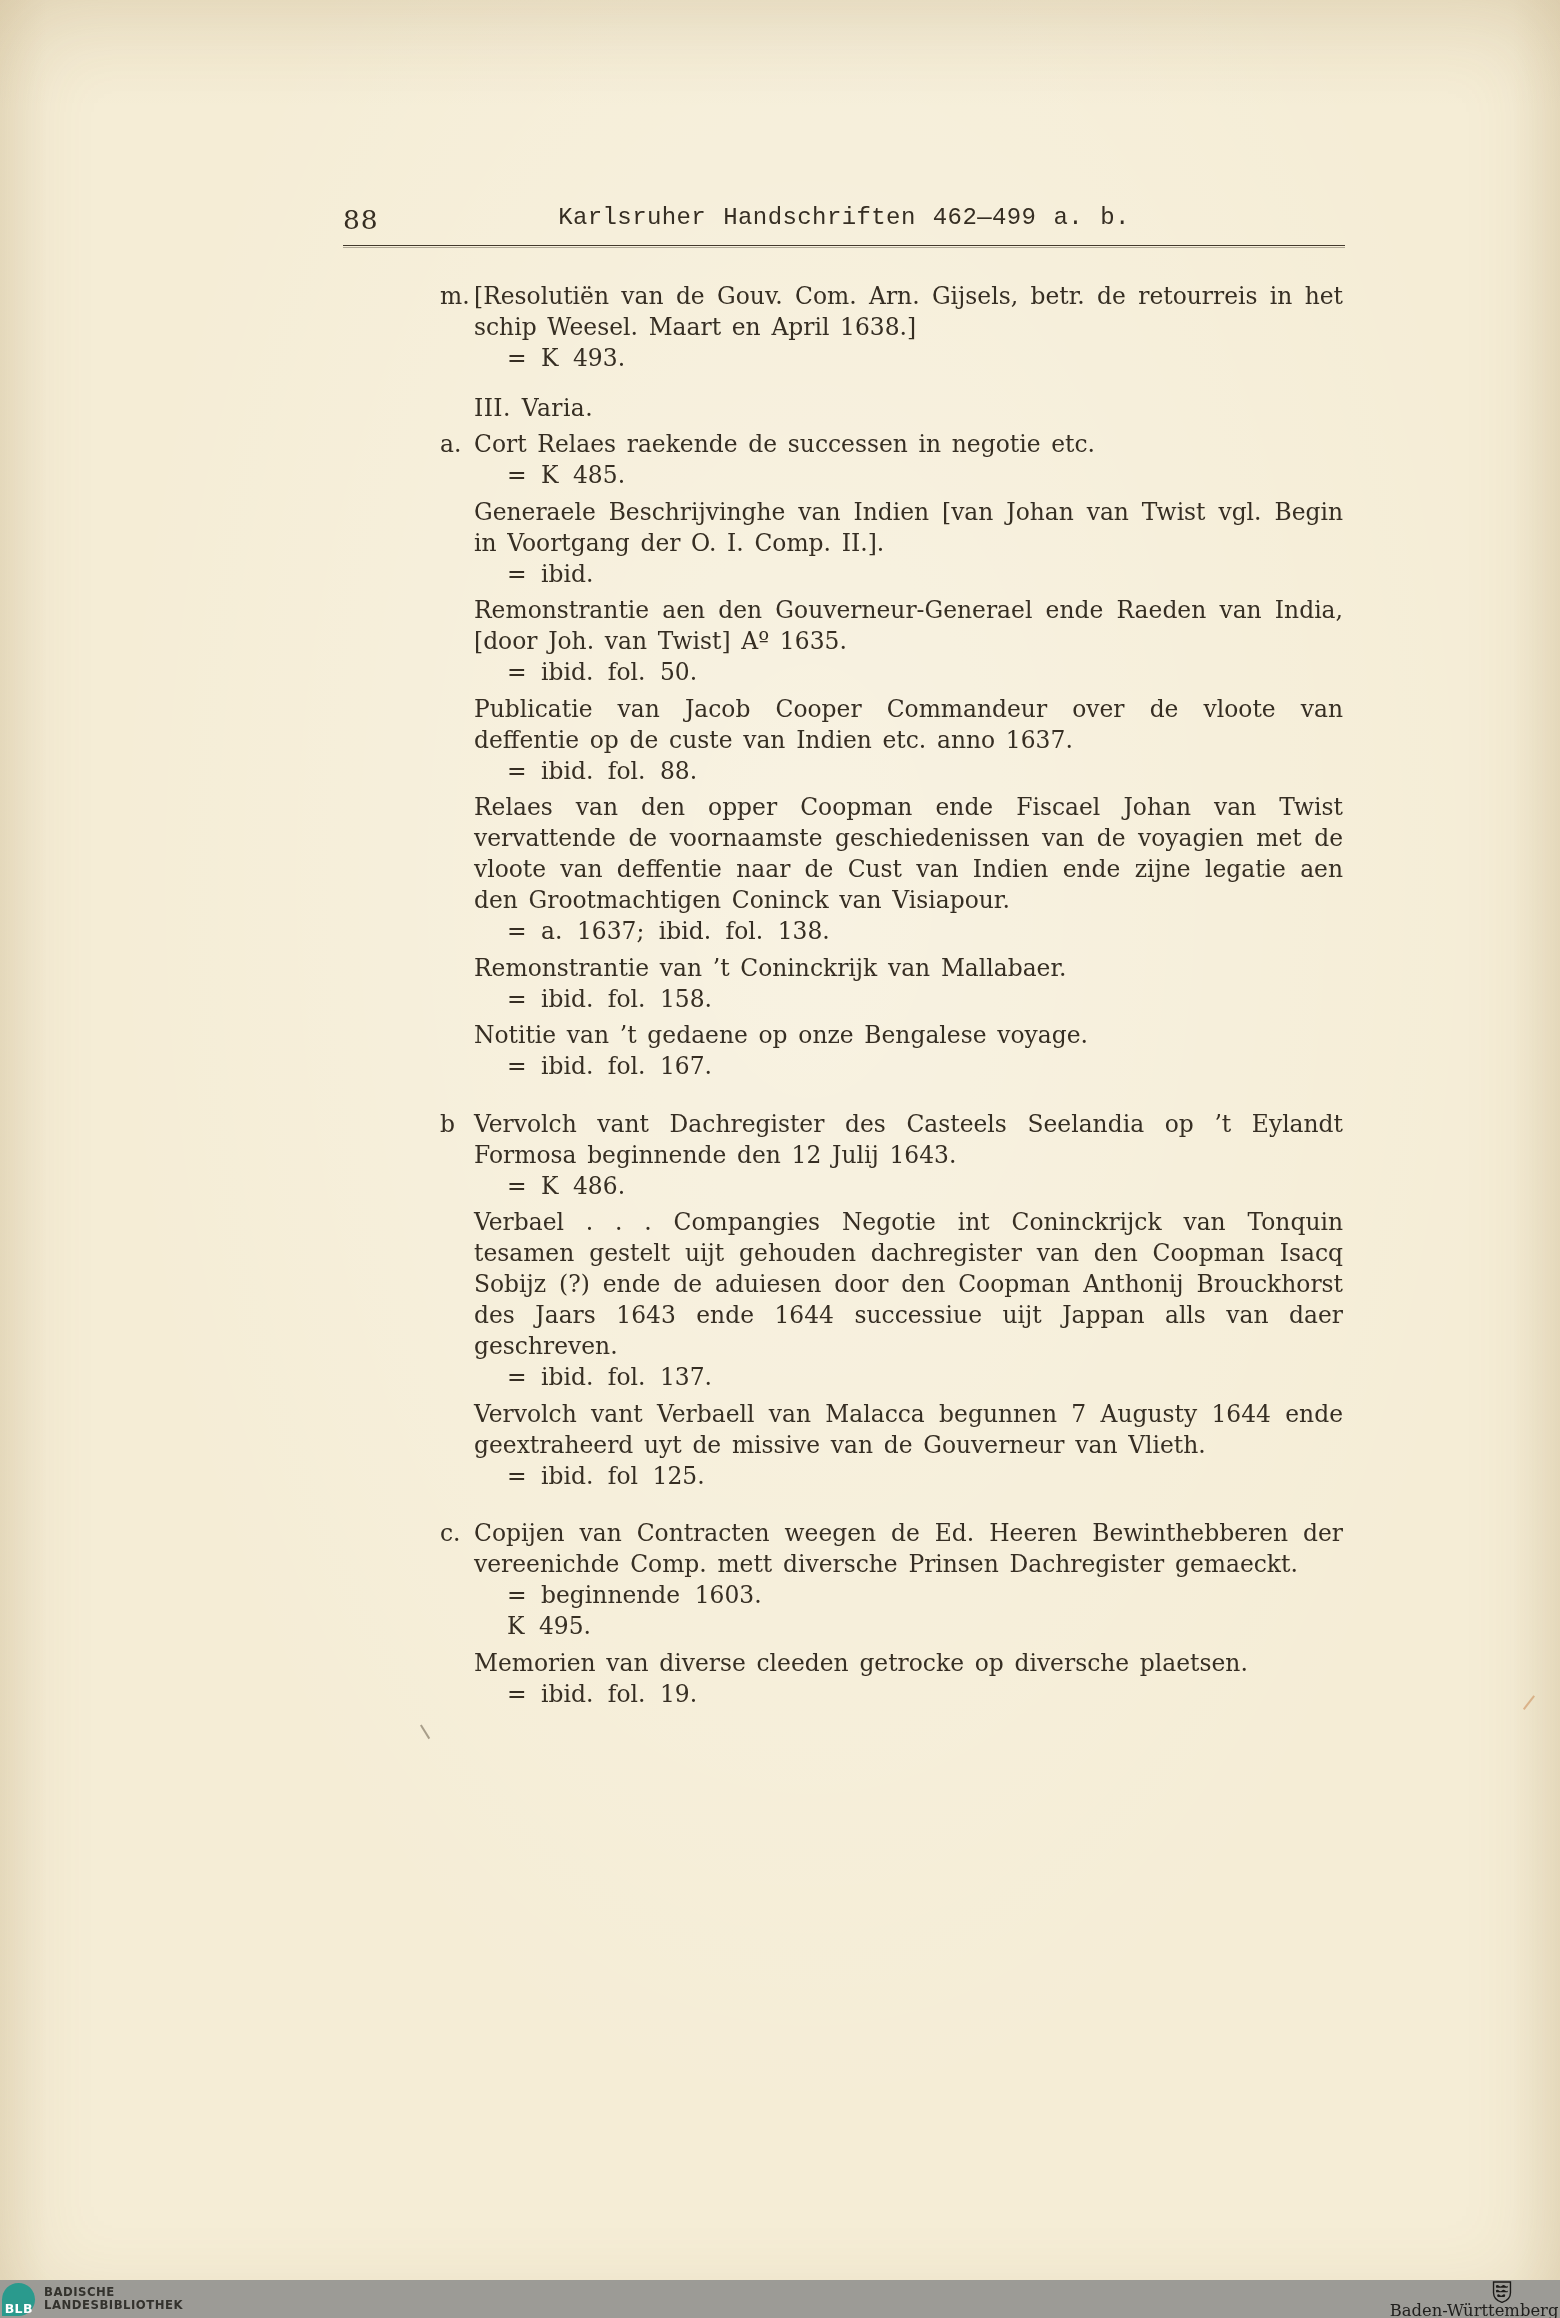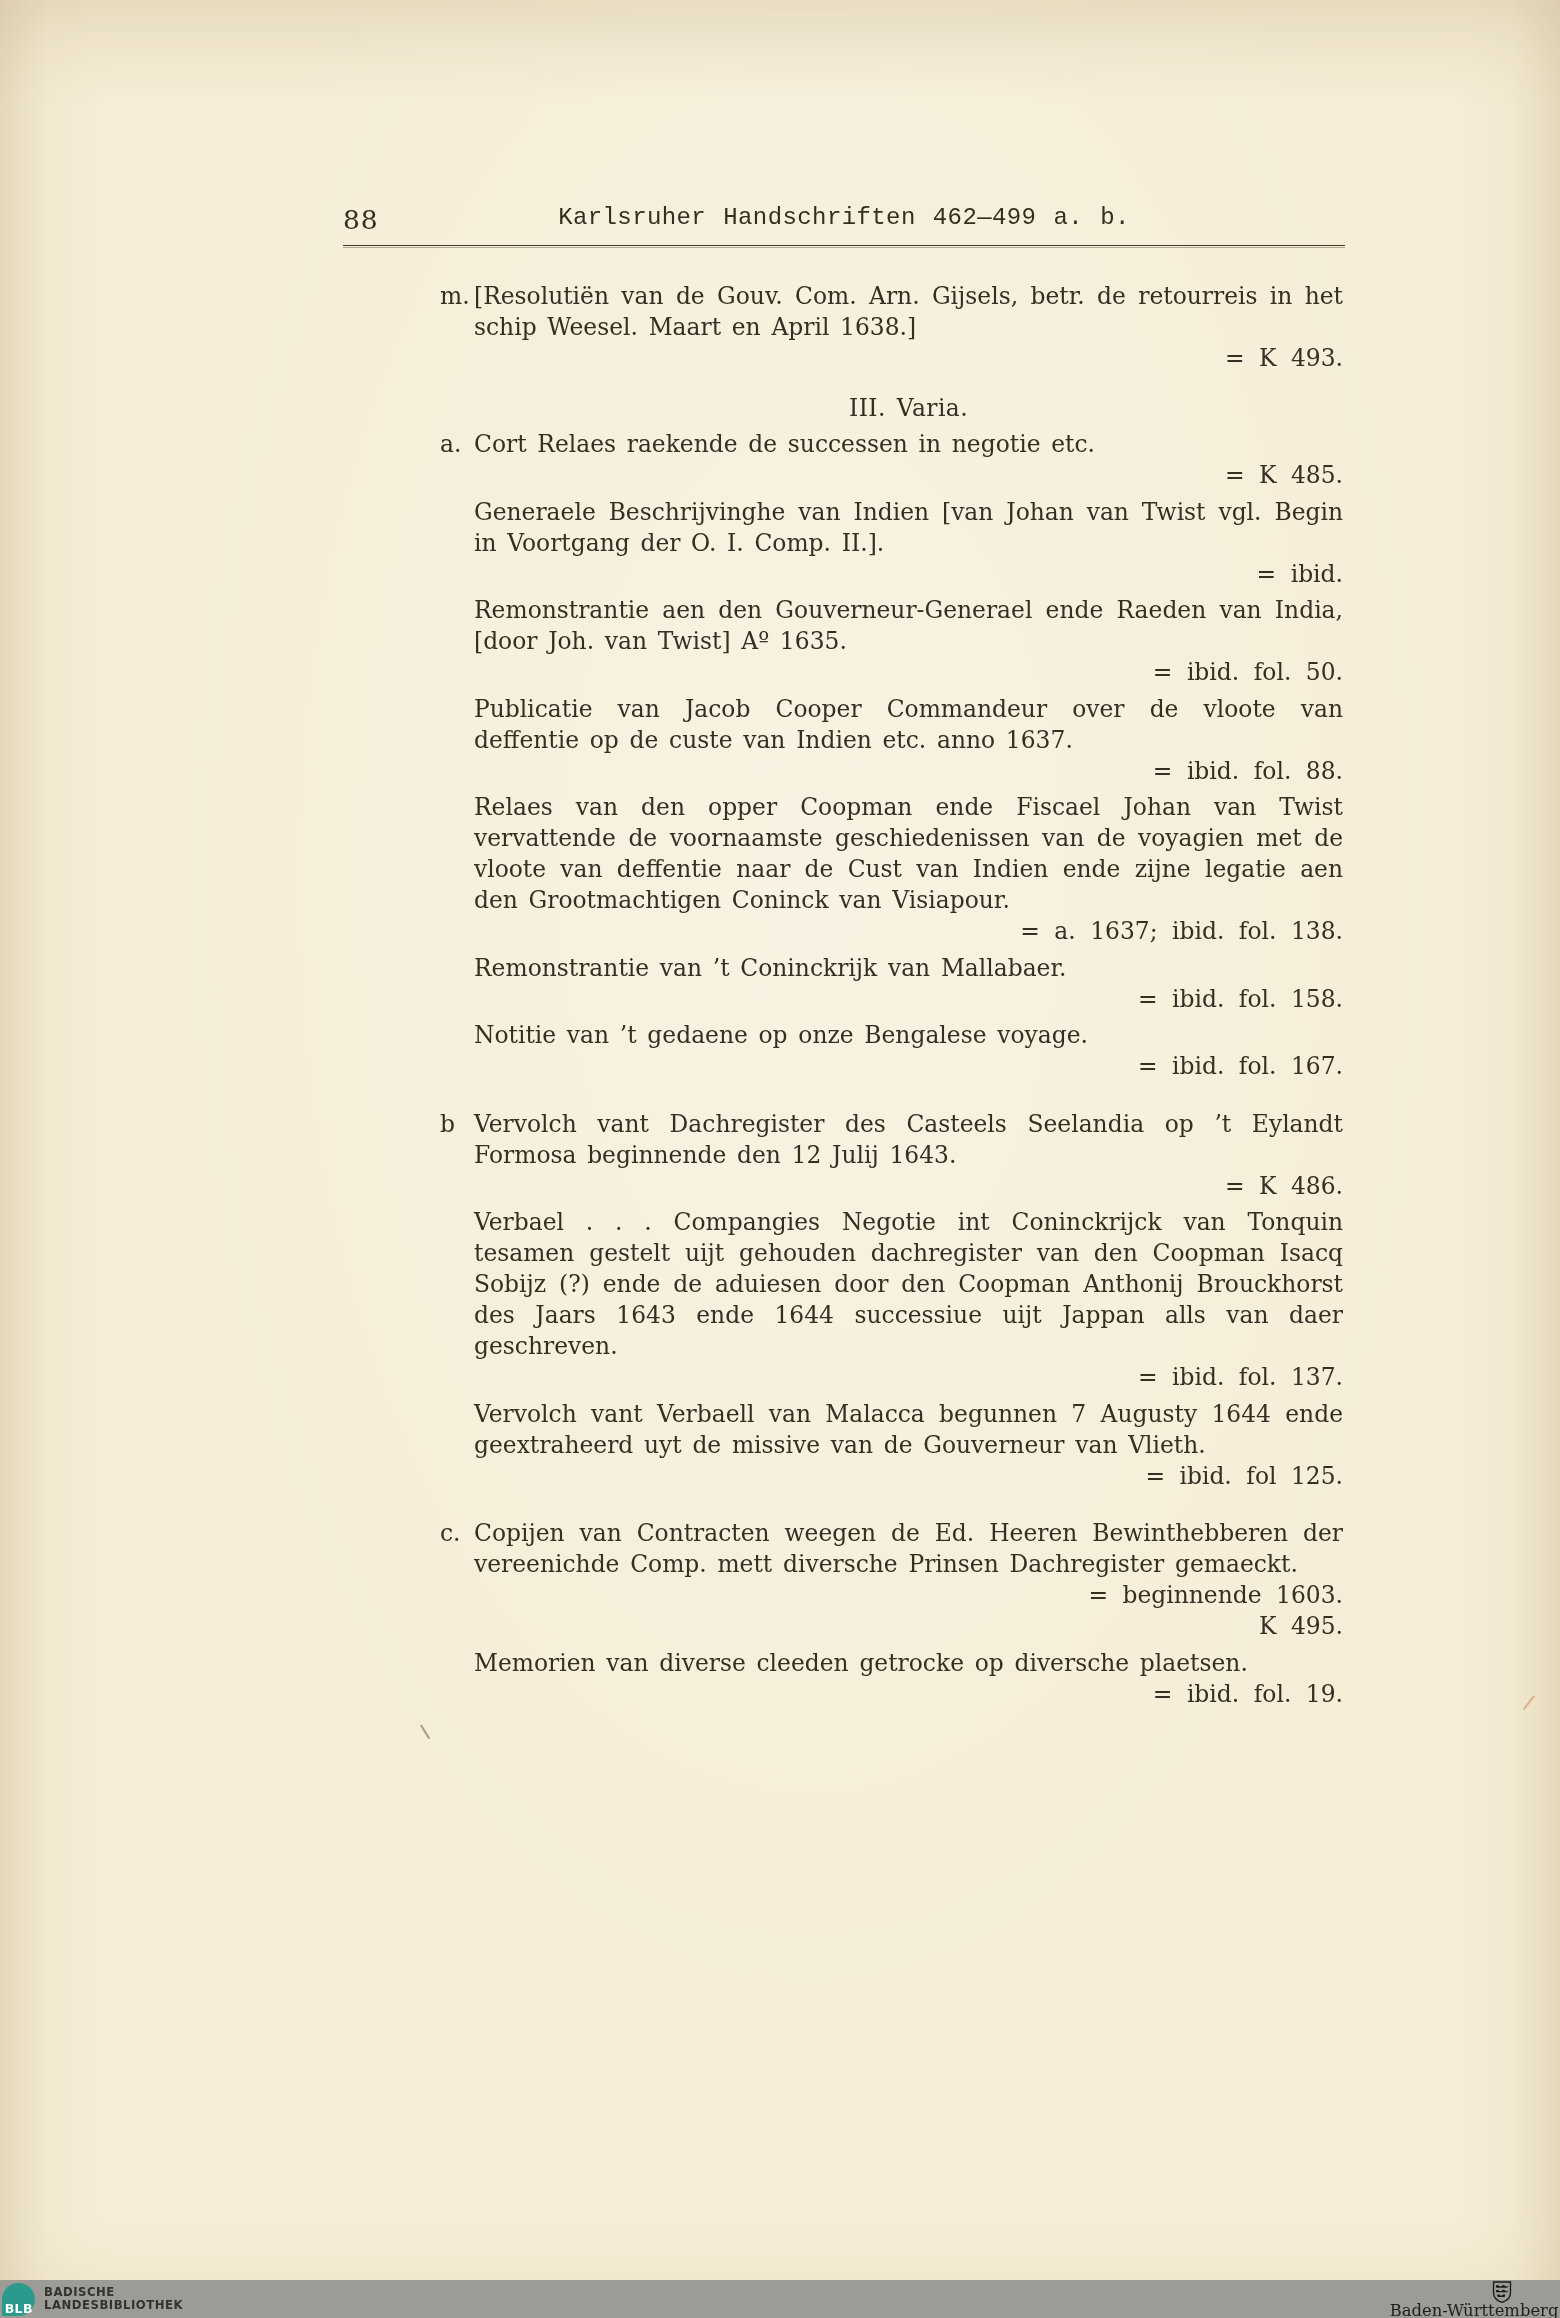--- a/index.html
+++ b/index.html
@@ -63,41 +63,39 @@
     top: 275px;
     width: 869px;
     font-size: 23.4px;
     line-height: 31px;
     word-spacing: 0.14em;
   }
   .doc-heading {
     margin-top: 19px;
     margin-bottom: 3.1px;
     letter-spacing: 0.4px;
-    text-align: center;
   }
   .doc-item {
     position: relative;
     margin-top: 5.5px;
   }
   .doc-item.section-break { margin-top: 26.5px; }
   .entry-label {
     position: absolute;
     left: -34px;
     top: 0;
   }
   .entry-text {
     text-align: justify;
     hyphens: manual;
     -webkit-hyphens: manual;
   }
   .entry-ref {
     padding-left: 33px;
     word-spacing: 0.30em;
-    text-align: right;
   }
 
   
   .scan-mark {
     position: absolute;
     background: rgba(75,62,45,0.45);
   }
   .scan-mark.left-mark {
     left: 424px; top: 1724px;
     width: 1.6px; height: 15.6px;

